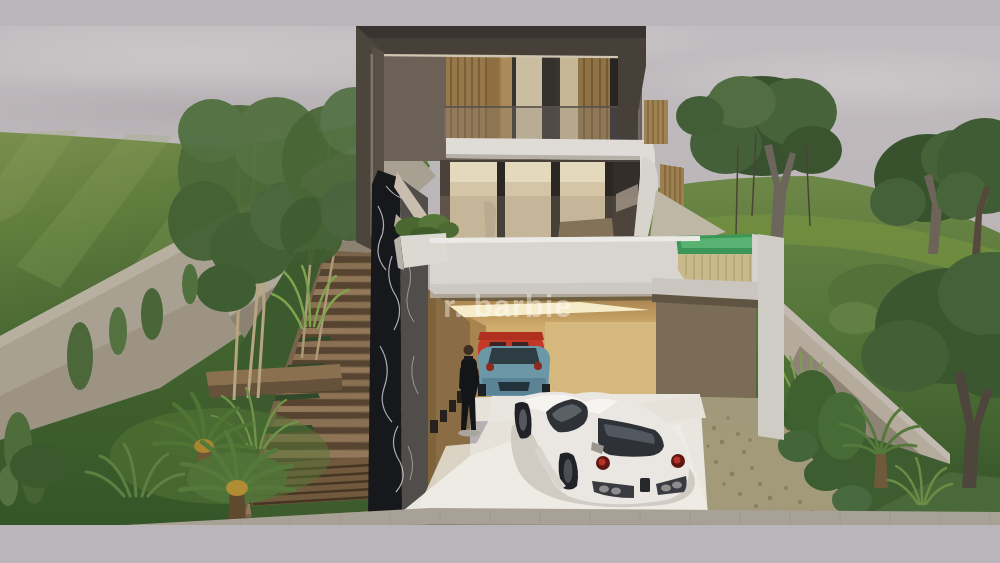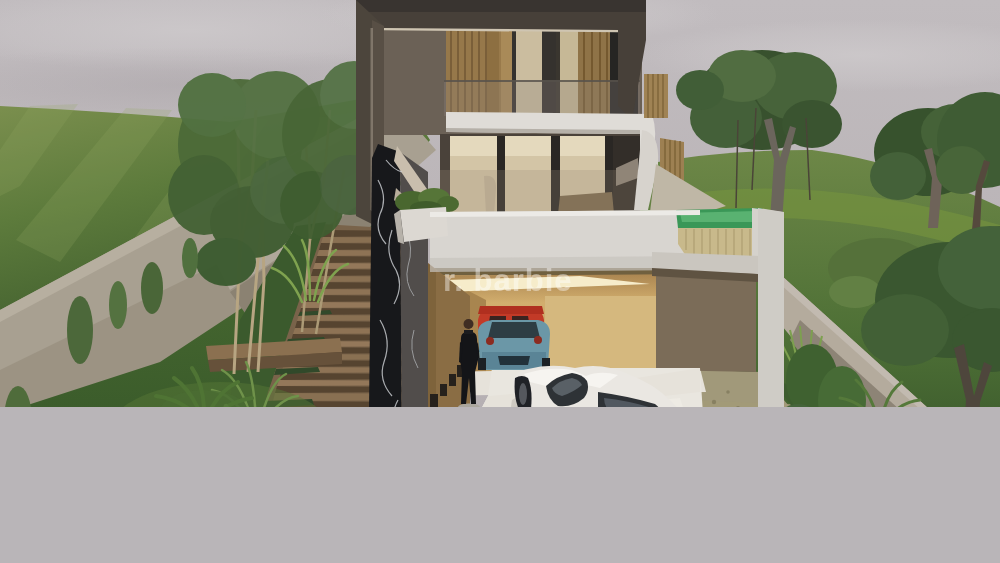--- a/index.html
+++ b/index.html
@@ -1,16 +1,16 @@
 <!DOCTYPE html>
 <html><head>
 <meta charset="utf-8">
 <style>
 html,body{margin:0;padding:0;background:#b9b5b8;}
-#scene{width:1000px;height:407px;position:relative;overflow:hidden;font-family:"Liberation Sans",sans-serif;}
+#scene{width:1000px;height:499px;position:relative;overflow:hidden;font-family:"Liberation Sans",sans-serif;margin-top:26px;}
 </style>
 </head>
 <body>
 <div id="scene">
 <svg width="1000" height="563" viewBox="0 0 1000 563" xmlns="http://www.w3.org/2000/svg">
 <defs>
 <linearGradient id="sky" x1="0" y1="0" x2="0" y2="1">
 <stop offset="0" stop-color="#c1bcbf"></stop>
 <stop offset="0.45" stop-color="#bab4b7"></stop>
 <stop offset="1" stop-color="#b2acaf"></stop>

